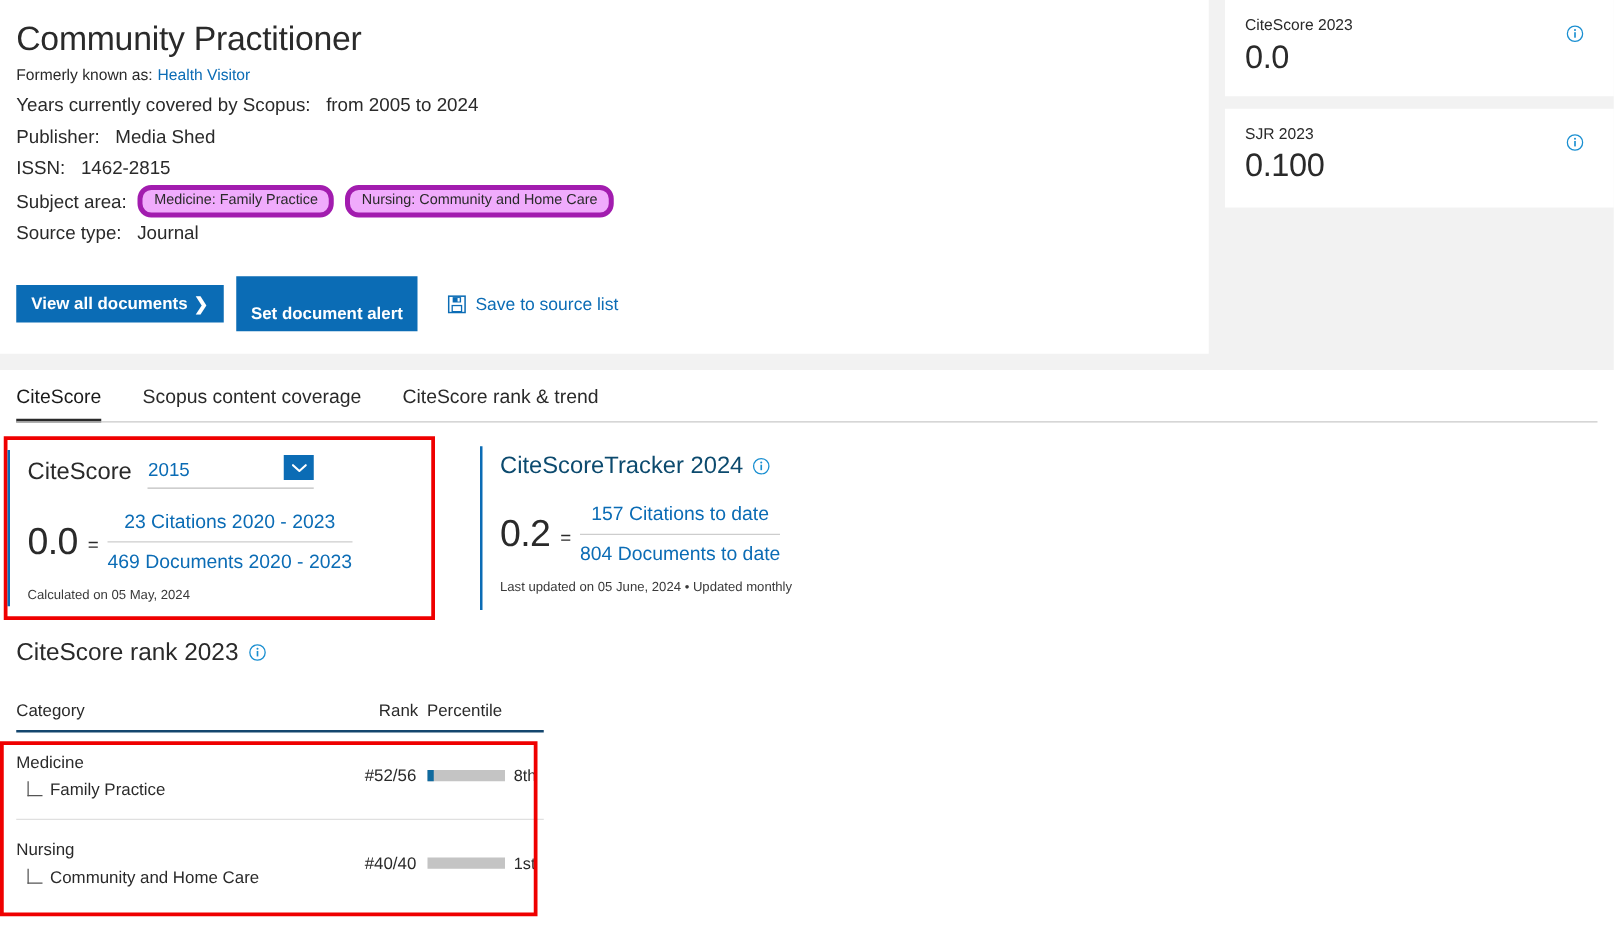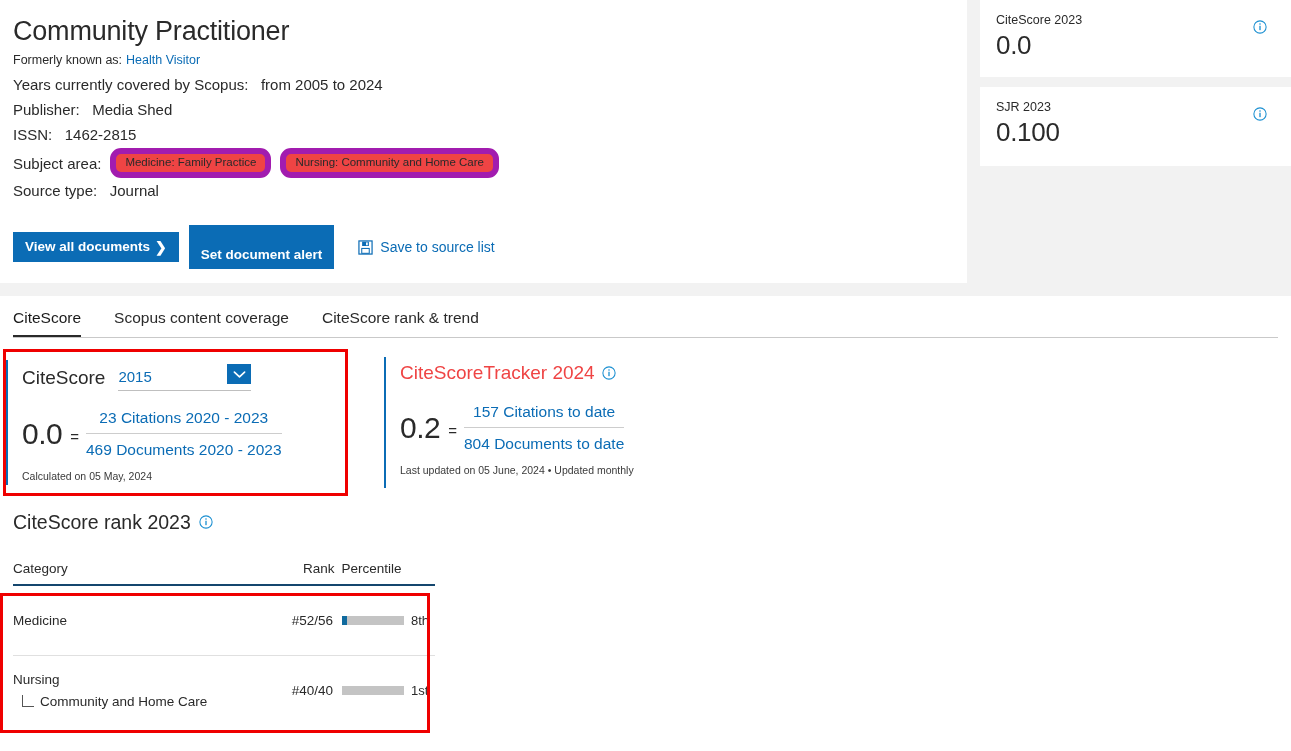--- a/index.html
+++ b/index.html
@@ -65,29 +65,29 @@
   #subject-area-line {
     font-size: 15px;
     line-height: 25px;
     display: flex;
     align-items: center;
     gap: 0;
     margin-top: 1px;
   }
   .chip {
     display: inline-block;
-    border: 6px solid #a21caf;
+    border: 4px solid #a21caf;
     border-radius: 11px;
     padding: 1px 9px 2px 9px;
     font-size: 11.5px;
     line-height: 15px;
     color: #2a2a2a;
     margin-left: 9px;
     white-space: nowrap;
-    background: #ef4444;
+    background: #f0abfc;
     text-align: right;
   }
 
   #action-row {
     margin-top: 22px;
     display: flex;
     align-items: center;
   }
   .btn-primary {
     background: #0b6cb5;
@@ -322,21 +322,21 @@
     height: 147px;
   }
   #tracker-panel { padding-top: 12px; }
   #tracker-header {
     display: flex;
     align-items: center;
     gap: 7px;
   }
   #tracker-header-label {
     font-size: 19px;
-    color: #ef4444;
+    color: #0c4a6e;
     line-height: 24px;
   }
   #tracker-info-icon { width: 14px; height: 14px; cursor: pointer; }
 
   
   #rank-section {
     position: relative;
     margin-top: 10px;
     padding-left: 13px;
   }
@@ -621,20 +621,24 @@
       <div class="col-category">Category</div>
       <div class="col-rank">Rank</div>
       <div class="col-percentile">Percentile</div>
     </div>
 
     <div id="rank-rows-highlight"></div>
 
     <div class="rank-row">
       <div class="cat-cell">
         <div class="cat-main">Medicine</div>
+        <div class="cat-sub">
+          <span class="tree-branch"></span>
+          <span>Family Practice</span>
+        </div>
       </div>
       <div class="rank-cell">#52/56</div>
       <div class="pct-cell">
         <span class="pct-bar">
           <span class="pct-bar-fill" style="width:8%"></span>
         </span>
         <span class="pct-label">8th</span>
       </div>
     </div>
 

